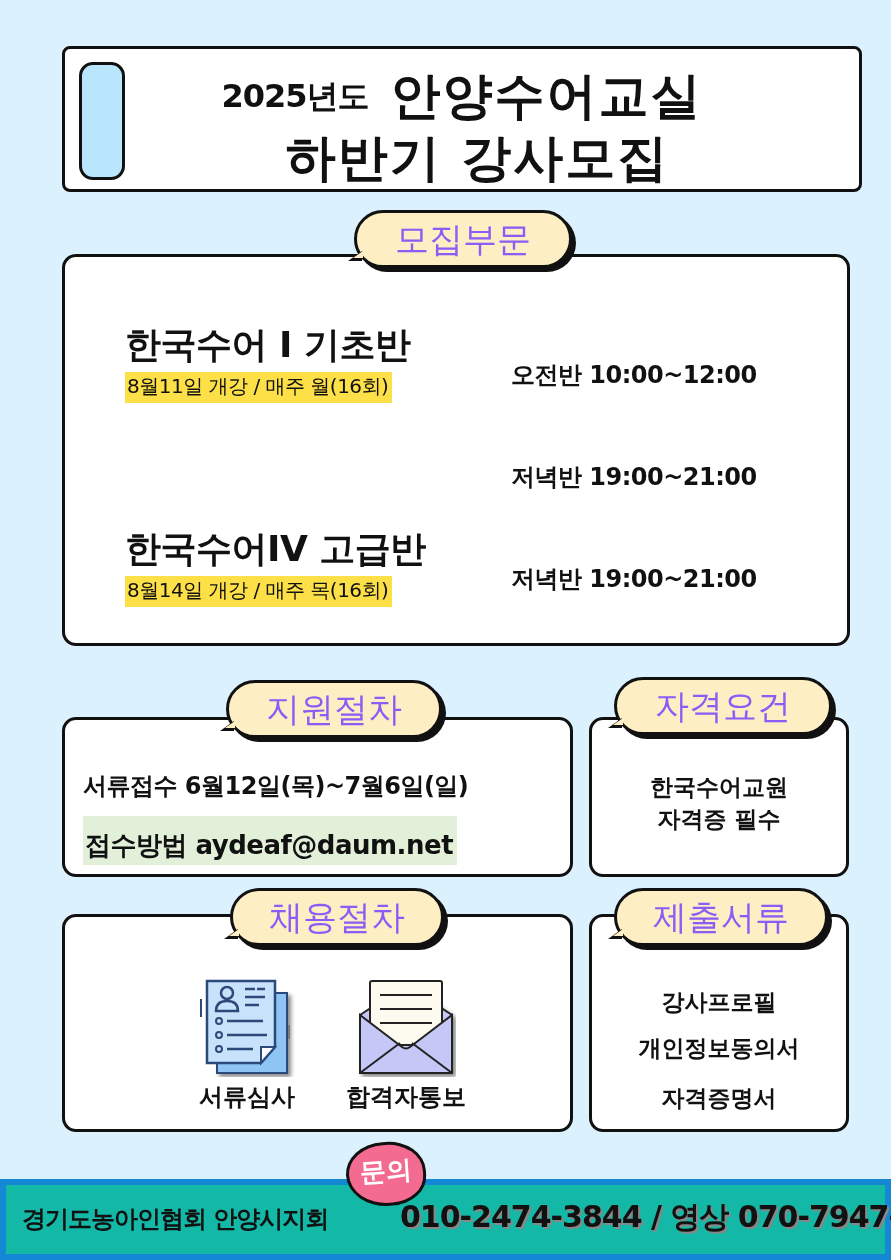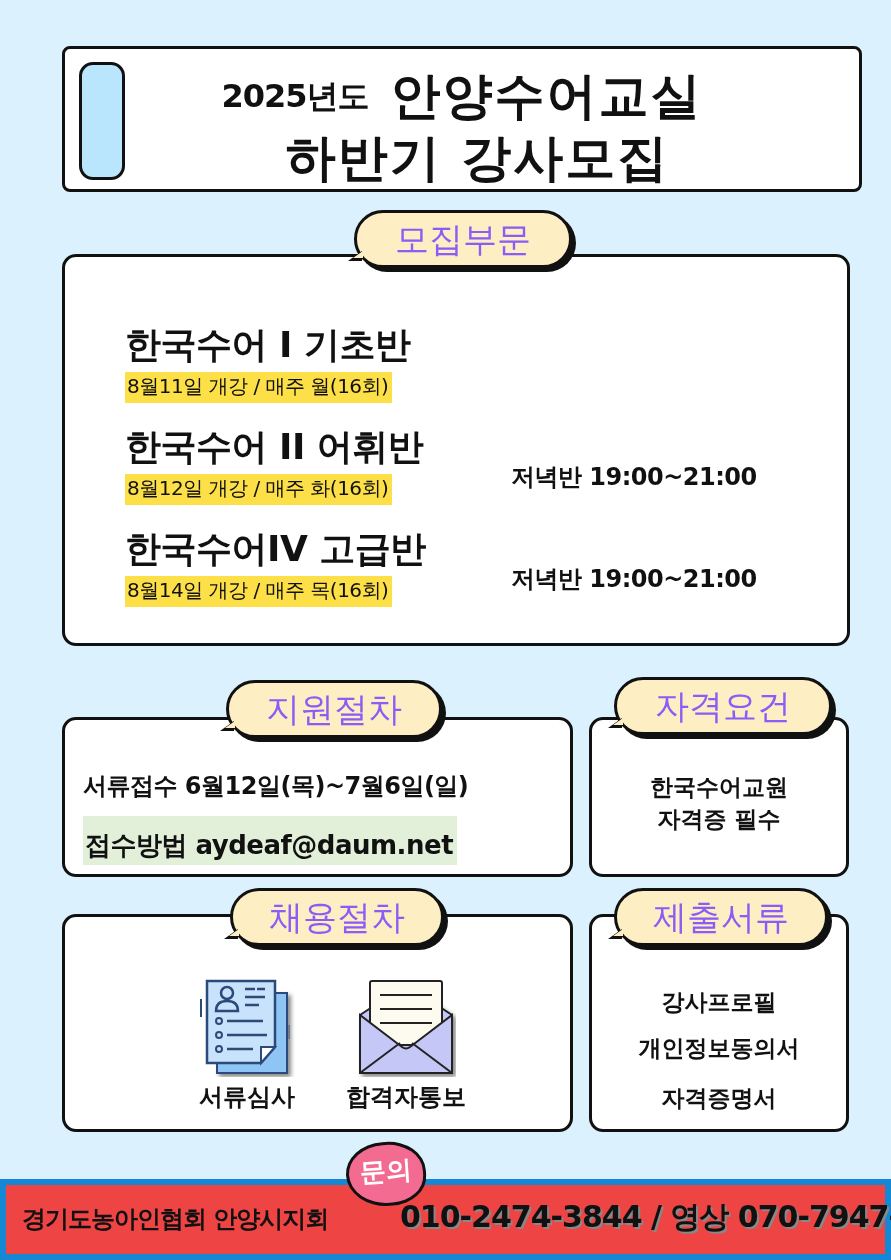--- a/index.html
+++ b/index.html
@@ -79,21 +79,21 @@
     position: absolute; left: 18px; top: 96px; font-size: 26px; font-weight: bold; white-space: nowrap;
     background: #e2f0d9; padding: 12px 4px 2px 2px; letter-spacing: -0.5px;
   }
   .center-text { position: absolute; left: 0; right: 0; text-align: center; font-weight: bold; font-size: 23px; white-space: nowrap; }
 
   .hire-item { position: absolute; text-align: center; }
   .hire-label { font-size: 24px; font-weight: bold; white-space: nowrap; }
 
   .footer {
     position: absolute; left: 0; top: 1179px; width: 891px; height: 81px;
-    background: #ef4444; border: 6px solid #1488d4;
+    background: #14b8a6; border: 6px solid #1488d4;
   }
   .footer-org {
     position: absolute; left: 16px; top: 18px; font-size: 24px; font-weight: bold; letter-spacing: -1px; white-space: nowrap;
   }
   .footer-phone {
     position: absolute; left: 394px; top: 12px; font-size: 30px; font-weight: bold; letter-spacing: -1px; white-space: nowrap;
     color: #111; text-shadow: 2px 2px 0 #888;
   }
   .inquiry-badge {
     position: absolute; left: 346px; top: 1142px; width: 80px; height: 64px;
@@ -112,25 +112,22 @@
   </div>
   <div class="title-line2">하반기 강사모집</div>
 </div>
 
 <div class="bubble" style="left:354px; top:210px; width:218px; height:58px; line-height:52px;">모집부문</div>
 <div class="card recruit-card">
   <div class="course" style="top:64px;">
     <div class="course-name">한국수어 I  기초반</div>
     <div class="course-sub">8월11일 개강 / 매주 월(16회)</div>
   </div>
+  <div class="course-time" style="top:102px;">오전반 10:00~12:00</div>
 
-  <div class="course" style="top:166px;">
-    <div class="course-name">한국수어 II  어휘반</div>
-    <div class="course-sub">8월12일 개강 / 매주 화(16회)</div>
-  </div>
   <div class="course-time" style="top:204px;">저녁반 19:00~21:00</div>
 
   <div class="course" style="top:268px;">
     <div class="course-name">한국수어IV 고급반</div>
     <div class="course-sub">8월14일 개강 / 매주 목(16회)</div>
   </div>
   <div class="course-time" style="top:306px;">저녁반 19:00~21:00</div>
 </div>
 
 <div class="bubble" style="left:226px; top:680px; width:216px; height:58px; line-height:52px;">지원절차</div>

